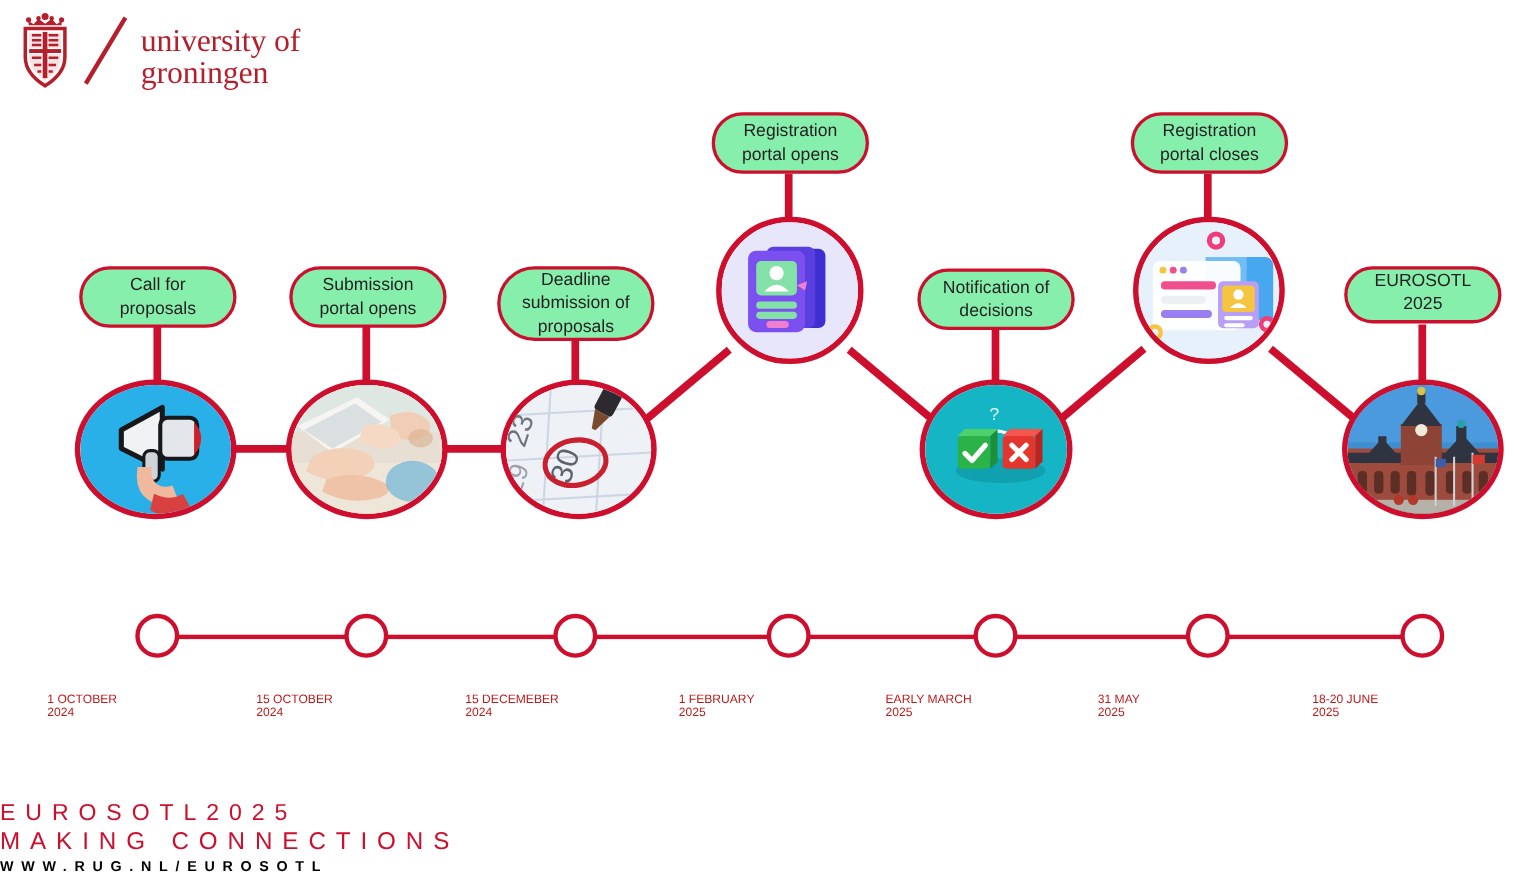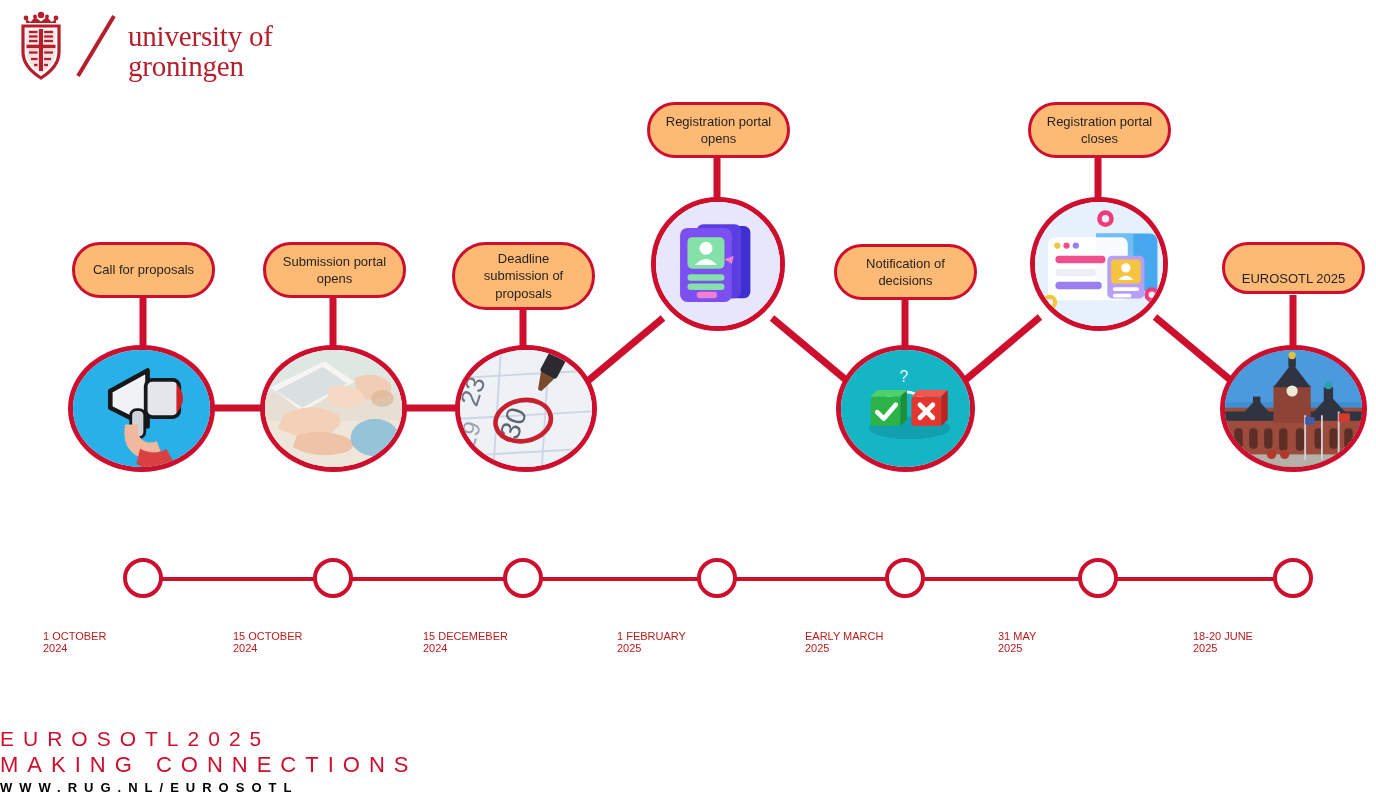--- a/index.html
+++ b/index.html
@@ -5,21 +5,21 @@
   * { box-sizing: border-box; margin: 0; padding: 0; }
   html, body { background: #ffffff; }
   body {
     width: 1376px; height: 806px;
     position: relative; overflow: hidden;
     font-family: "Liberation Sans", sans-serif;
     background: #ffffff;
   }
 
   
-  .logo-block { position: absolute; left: 8px; top: 10px; display: flex; align-items: center; }
+  .logo-block { position: absolute; left: 8px; top: 10px; display: flex; align-items: flex-end; }
   .crest { width: 58px; height: 72px; margin-left: 4px; }
   .logo-slash { width: 56px; height: 72px; }
   .wordmark {
     font-family: "Liberation Serif", serif;
     color: #b51f2b; font-size: 29px; line-height: 1.02;
     font-weight: 400; margin-left: 2px; margin-top: 12px;
     letter-spacing: -0.2px;
   }
 
   
@@ -32,25 +32,25 @@
     position: absolute; border-radius: 50%;
     border: 5px solid #CE0E2D; overflow: hidden;
     background: #ffffff;
   }
   .circle .art { position: absolute; inset: 0; }
 
   .pill {
     position: absolute;
     border: 3px solid #CE0E2D;
     border-radius: 999px;
-    background: #fdba74;
+    background: #86efac;
     display: flex; align-items: center; justify-content: center;
     text-align: center;
     color: #231f20;
-    font-size: 13px; line-height: 1.32;
+    font-size: 16px; line-height: 1.32;
     padding: 4px 10px;
   }
 
   
   .tl-line { position: absolute; height: 4px; background: #CE0E2D; }
   .tl-dot {
     position: absolute; width: 40px; height: 40px; border-radius: 50%;
     border: 4px solid #CE0E2D; background: #ffffff;
   }
   .tl-label {

